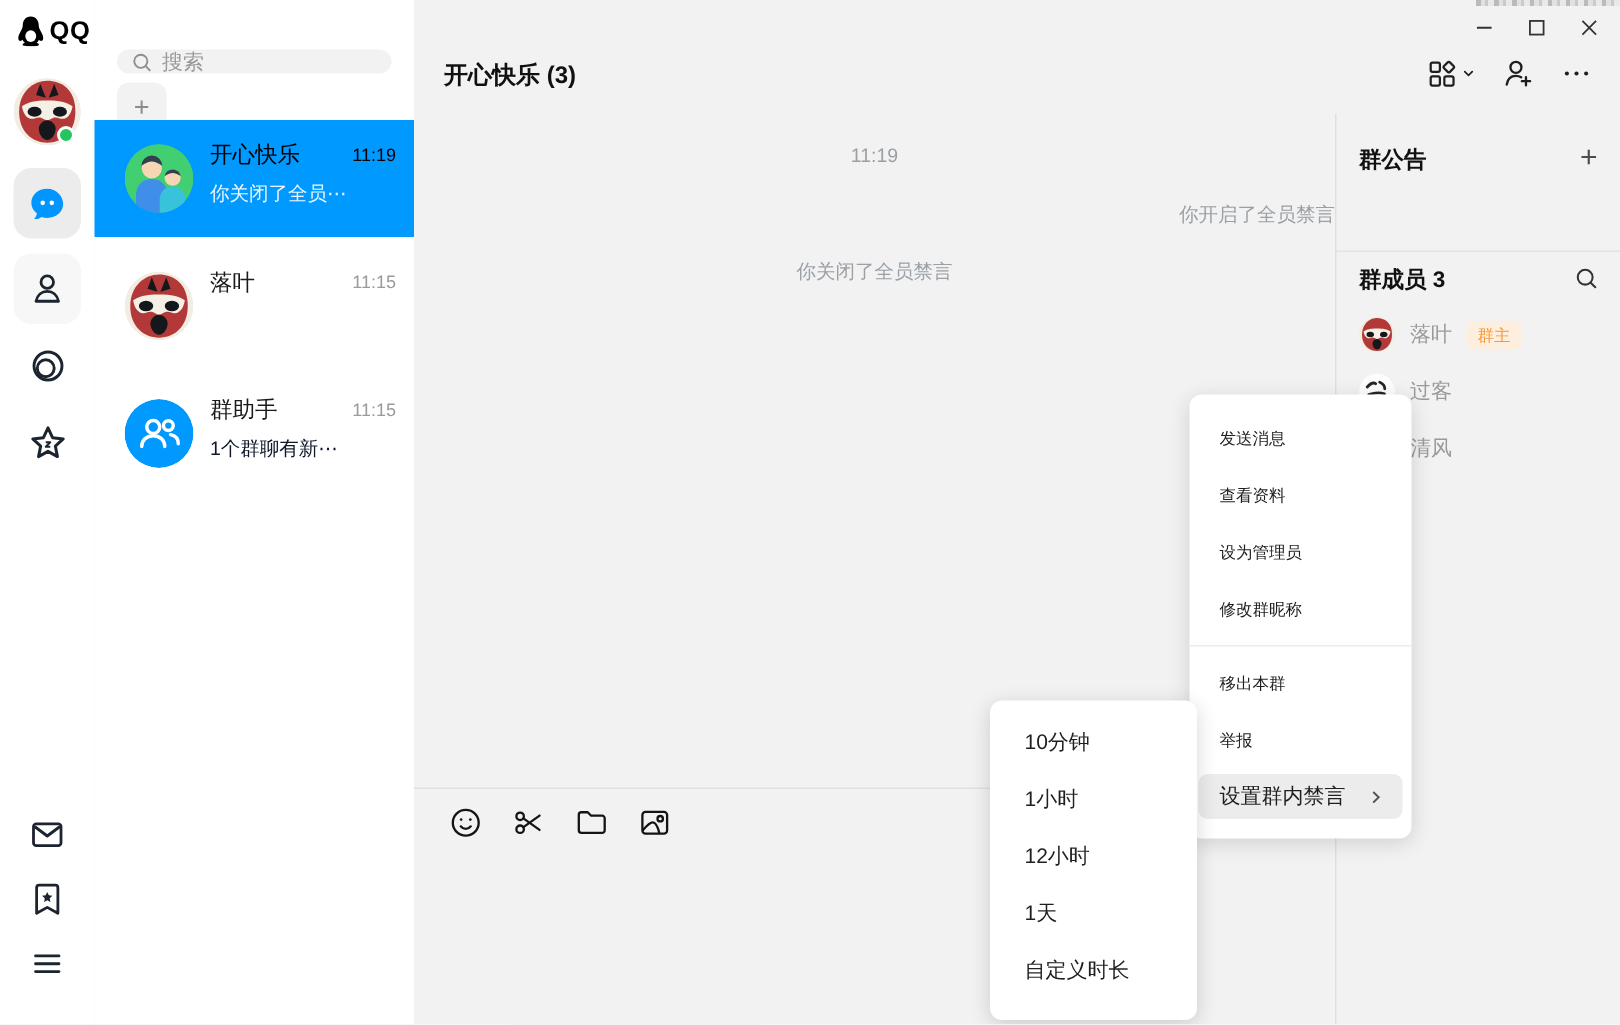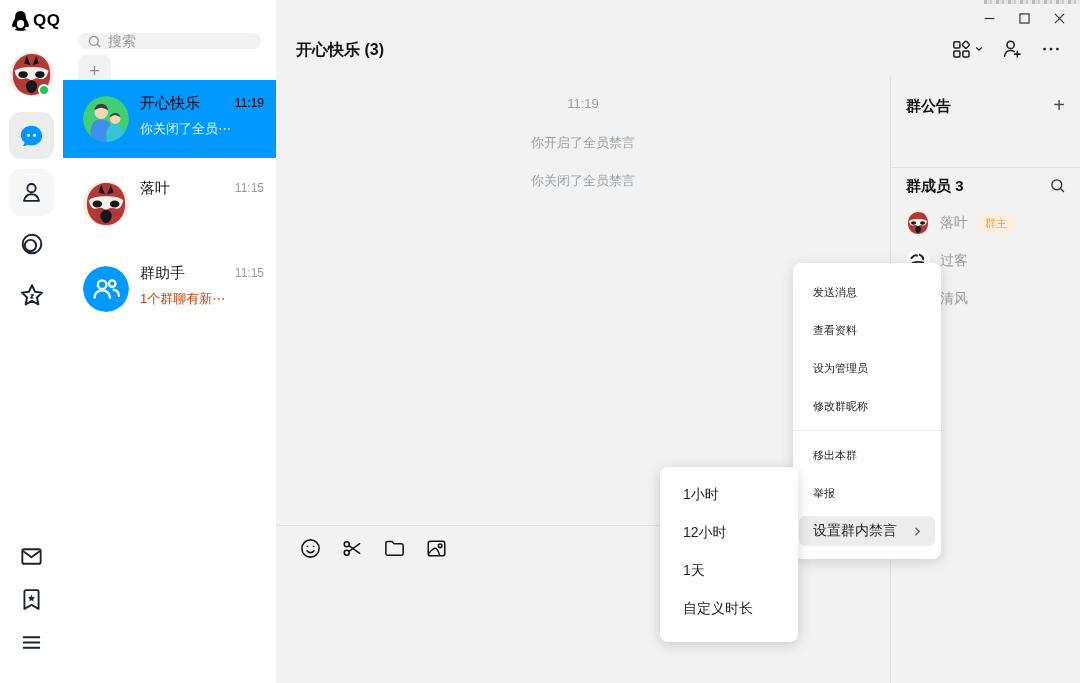--- a/index.html
+++ b/index.html
@@ -24,37 +24,37 @@
   .search-row { position:absolute; left:15px; top:33px; width:183px; display:flex; gap:6px;flex-direction:column; }
   .search-box { flex:1; height:32px; background:#f2f2f2; border-radius:8px; display:flex; align-items:center; padding:0 9px; gap:6px; }
   .search-box input { border:none; outline:none; background:transparent; width:100%; font-size:14px; color:#333; font-family:inherit; }
   .search-box input::placeholder { color:#9a9a9a; }
   .add-box { width:33px; height:32px; background:#f2f2f2; border-radius:8px; display:flex; align-items:center; justify-content:center; color:#8c8c8c; font-size:18px; font-weight:300; }
   .chat-item { position:absolute; left:0; width:213px; height:78px; }
   .chat-item.selected { background:#0099ff; }
   .ci-avatar { position:absolute; left:20px; top:16px; width:46px; height:46px; border-radius:50%; overflow:hidden; }
   .ci-name { position:absolute; left:77px; top:14px; font-size:15px; font-weight:500; color:#1a1a1a; }
   .ci-time { position:absolute; right:12px; top:16px; font-size:12px; color:#9a9a9a; }
-  .ci-prev { position:absolute; left:77px; top:40px; font-size:13px; color:#c2410c; width:125px; white-space:nowrap; overflow:hidden; }
+  .ci-prev { position:absolute; left:77px; top:40px; font-size:13px; color:#0f172a; width:125px; white-space:nowrap; overflow:hidden; }
   .selected .ci-name,.selected .ci-time { color:#000000; }
   .selected .ci-prev { color:rgba(255,255,255,.92); }
 
   
   .topbar { position:absolute; left:276px; top:0; width:804px; height:94px; background:#f2f2f2; border-bottom:1px solid #737373; z-index:1; }
   .winctrls { position:absolute; right:10px; top:8px; display:flex; gap:14px; }
   .winbtn { width:21px; height:21px; display:flex; align-items:center; justify-content:center; }
   .chat-title { position:absolute; left:20px; top:40px; font-size:16px; font-weight:600; color:#111; }
   .hdr-icons { position:absolute; right:18px; top:38px; display:flex; align-items:center; gap:17px; }
   .hdr-btn { display:flex; align-items:center; gap:2px; }
 
   
   .main { position:absolute; left:276px; top:76px; width:614px; height:607px; background:#f2f2f2; z-index:1; }
   .sysline { width:100%; text-align:center; font-size:13px; color:#9aa0a6; }
   .t1 { position:absolute; top:20px; left:0; }
-  .t2 { position:absolute; top:58px; left:0; }
+  .t2 { position:absolute; top:58px; left:0;text-align:right; }
   .t3 { position:absolute; top:96px; left:0; }
   .composer { position:absolute; left:0; top:449px; width:614px; height:158px; border-top:1px solid #e0e0e0; }
   .tool-row { position:absolute; left:23px; top:11px; display:flex; gap:19px; align-items:center; }
 
   
   .rightpanel { position:absolute; left:890px; top:76px; width:190px; height:607px; background:#f2f2f2; border-left:1px solid #dfdfdf; z-index:1; }
   .sec1 { position:absolute; left:0; top:0; width:189px; height:92px; border-bottom:1px solid #e3e3e3; }
   .sec-title { font-size:15px; font-weight:600; color:#111; }
   .sec1 .sec-title { position:absolute; left:15px; top:21px; }
   .sec1-plus { position:absolute; right:15px; top:18px; color:#4d4d4d; font-size:20px; font-weight:300; }
@@ -391,19 +391,20 @@
     <div class="mi">举报</div>
     <div class="mi-hl">
       <span>设置群内禁言</span>
       <svg width="11" height="11" viewBox="0 0 12 12" fill="none" stroke="#555" stroke-width="1.4" stroke-linecap="round">
           <path d="m4.2 2.5 3.6 3.5-3.6 3.5"></path>
         </svg>
     </div>
   </div>
 
   <div class="submenu">
+    <div class="smi">10分钟</div>
     <div class="smi">1小时</div>
     <div class="smi">12小时</div>
     <div class="smi">1天</div>
     <div class="smi">自定义时长</div>
   </div>
 
 </div>
 
 </body></html>

